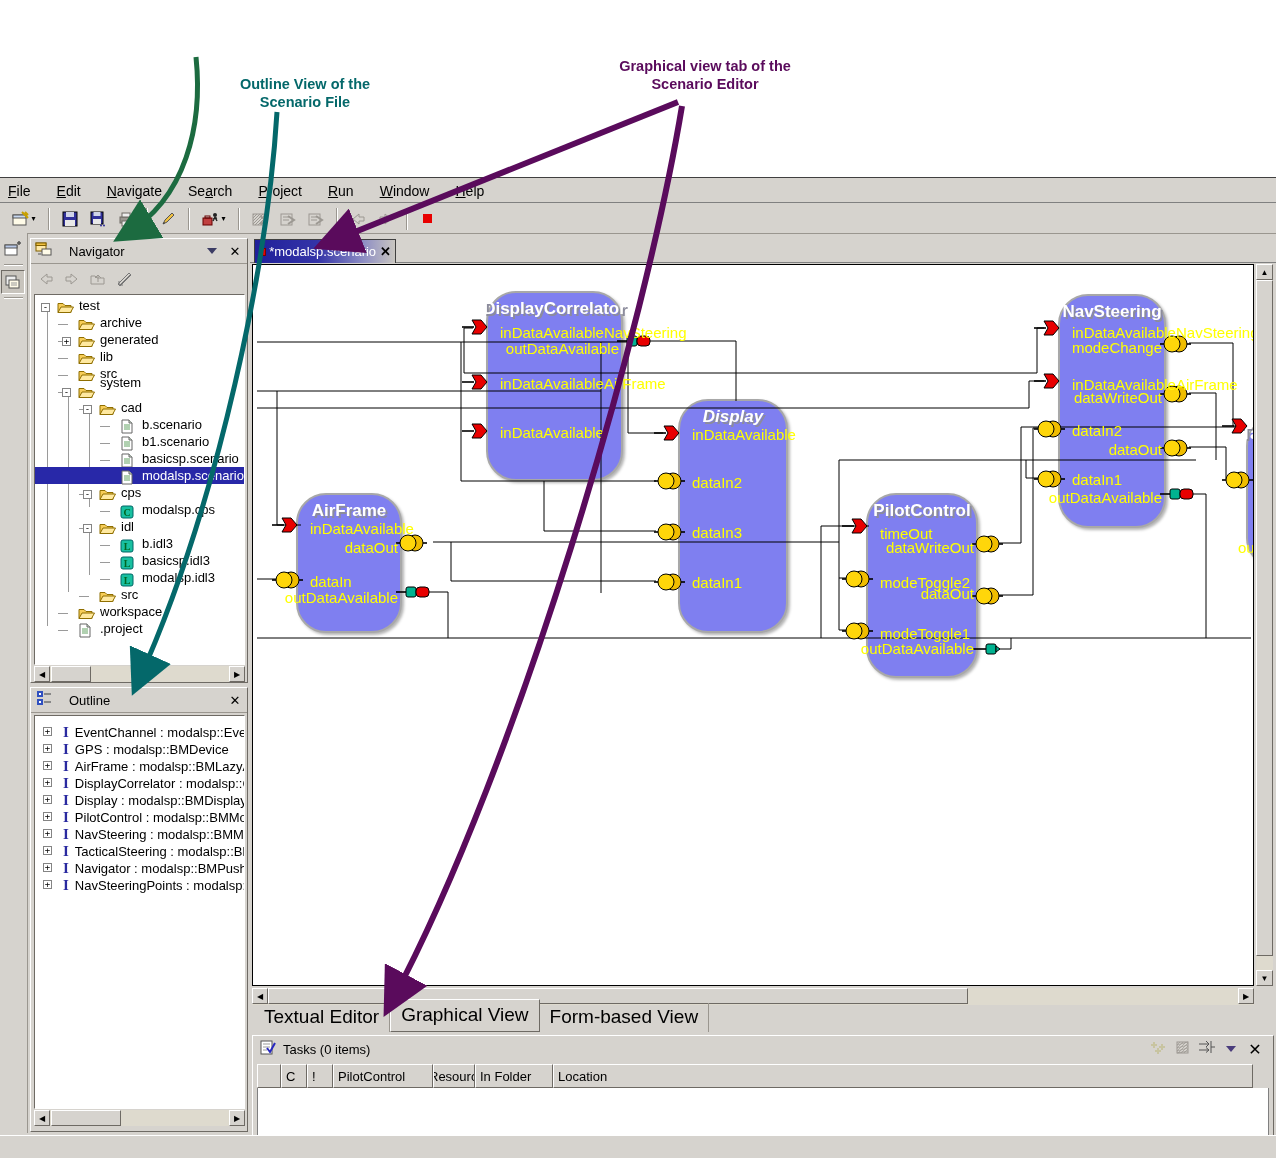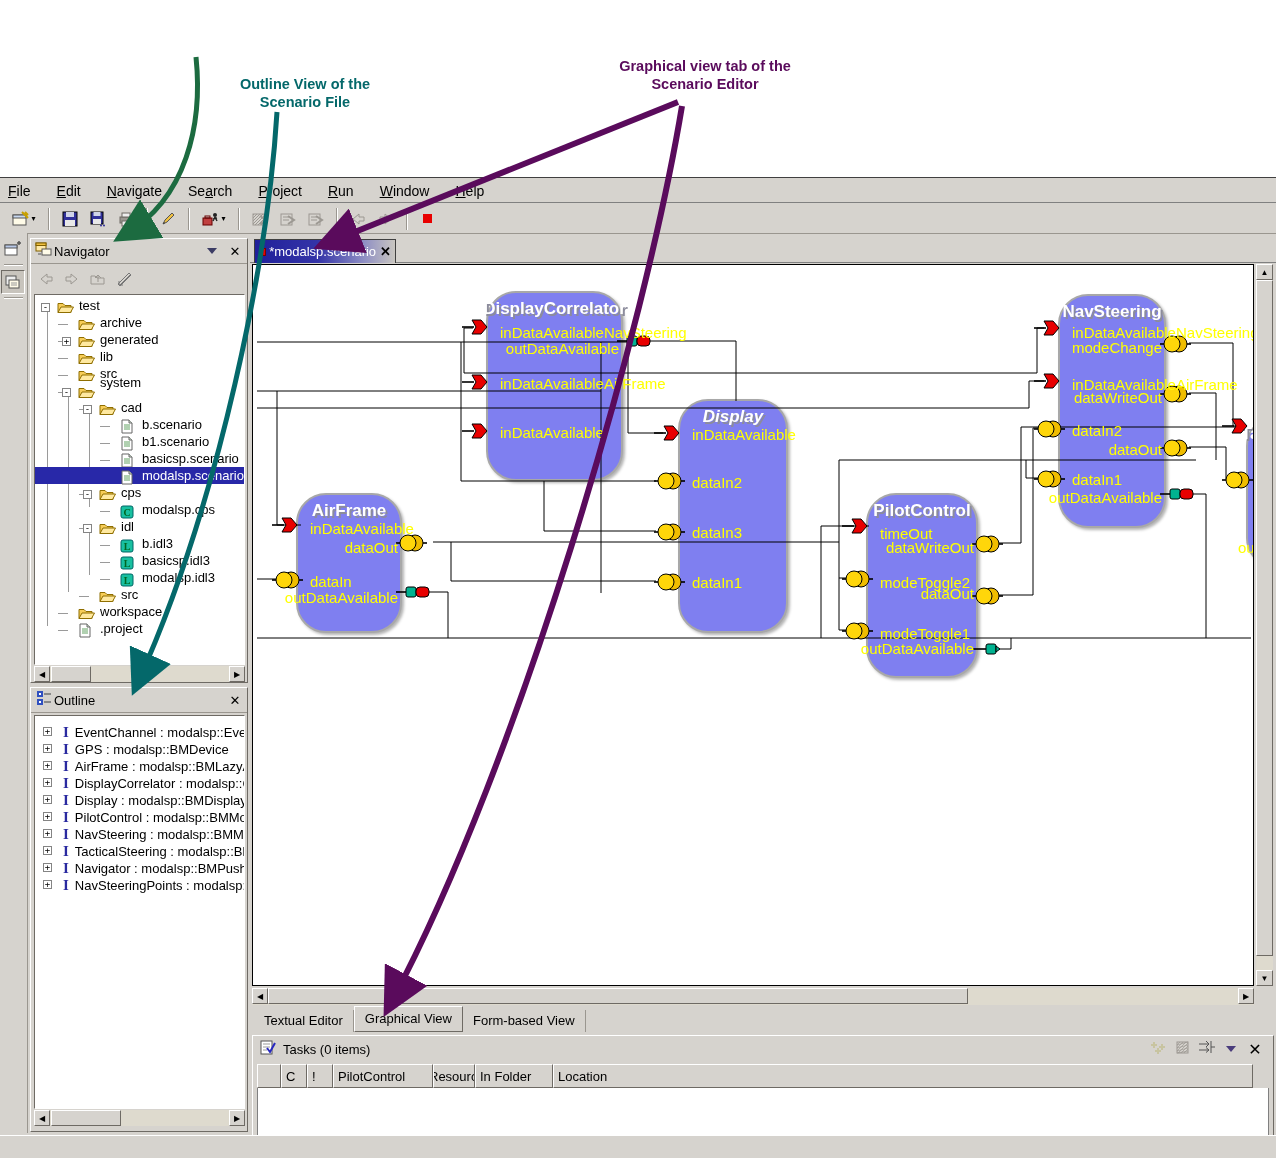--- a/index.html
+++ b/index.html
@@ -25,21 +25,21 @@
 
   
   #perspbar { position:absolute; left:0; top:233px; width:28px; height:900px; background:#d6d3ce; border-right:1px solid #9a968f; }
   .persp-btn { width:24px; height:24px; margin:4px 1px 2px 1px; display:flex; align-items:center; justify-content:center; border:1px solid transparent; }
   .persp-btn.pressed { background:#c8c4bd; border:1px solid; border-color:#6e6a64 #fff #fff #6e6a64; }
   .persp-sep { height:0; border-top:1px solid #9a968f; border-bottom:1px solid #fff; margin:3px 4px; }
 
   
   .view-panel { position:absolute; background:#d6d3ce; border:1px solid; border-color:#fff #6e6a64 #6e6a64 #fff; }
   .view-header { height:25px; display:flex; align-items:center; padding:0 4px; background:#d6d3ce; border-bottom:1px solid #9a968f; }
-  .view-title { font-size:13px; color:#000; margin-left:1px; flex:1; }
+  .view-title { font-size:13px; color:#000; margin-left:16px; flex:1; }
   .view-x { font-size:13px; color:#000; width:16px; text-align:center; }
   .view-menu-tri { width:0; height:0; border-left:5px solid transparent; border-right:5px solid transparent; border-top:6px solid #3c3c64; margin-right:10px; }
   .white-area { position:absolute; background:#fff; border:1px solid; border-color:#6e6a64 #fff #fff #6e6a64; overflow:hidden; }
 
   
   #nav-toolbar { position:absolute; left:2px; top:27px; width:214px; height:26px; display:flex; align-items:center; }
   #nav-toolbar .tb-btn { width:24px; }
 
   
   .tree-row { position:absolute; height:17px; display:flex; align-items:center; white-space:nowrap; font-size:13px; color:#000; }
@@ -70,21 +70,21 @@
   .comp-title { position:absolute; transform:translateX(-50%); font-size:17px; font-weight:bold; color:#fff; white-space:nowrap; text-shadow:2px 2px 0 #8c8c9c; z-index:3; }
   #wire-svg { position:absolute; left:0; top:0; width:1002px; height:722px; z-index:4; pointer-events:none; }
   .port { position:absolute; z-index:5; }
   .port-label { position:absolute; font-size:15px; color:#ffff00; white-space:nowrap; z-index:6; line-height:15px; }
   .port-label.r { text-align:right; }
 
   
   #canvas-vscroll { left:1256px; top:264px; width:17px; height:722px; }
   #canvas-hscroll { left:252px; top:988px; width:1002px; height:17px; }
   #view-tabs { position:absolute; left:250px; top:1007px; width:1026px; height:25px; background:#d6d3ce; display:flex; align-items:flex-end; padding-left:4px; }
-  .view-tab { font-size:13px; color:#000; padding:3px 10px 4px 10px; border-right:1px solid #9a968f; white-space:nowrap; }
+  .view-tab { font-size:19px; color:#000; padding:3px 10px 4px 10px; border-right:1px solid #9a968f; white-space:nowrap; }
   .view-tab.active { border:1px solid; border-color:#fff #6e6a64 #6e6a64 #fff; background:#d6d3ce; margin-bottom:0; padding:4px 10px 5px 10px; }
 
   
   #tasks { position:absolute; left:252px; top:1035px; width:1022px; height:114px; background:#d6d3ce; border:1px solid; border-color:#fff #6e6a64 #6e6a64 #fff; }
   #tasks-header { height:26px; display:flex; align-items:center; padding:0 6px; }
   #tasks-title { font-size:13px; margin-left:6px; flex:1; }
   .tasks-tool { width:24px; text-align:center; }
   #tasks-cols { position:absolute; left:4px; top:28px; height:24px; display:flex; }
   .task-col { height:24px; background:#d6d3ce; border:1px solid; border-color:#fff #6e6a64 #6e6a64 #fff; font-size:13px; display:flex; align-items:center; padding:0 4px; overflow:hidden; white-space:nowrap; }
   #tasks-body { position:absolute; left:4px; top:52px; right:4px; bottom:2px; background:#fff; border:1px solid #808080; border-top:none; }

